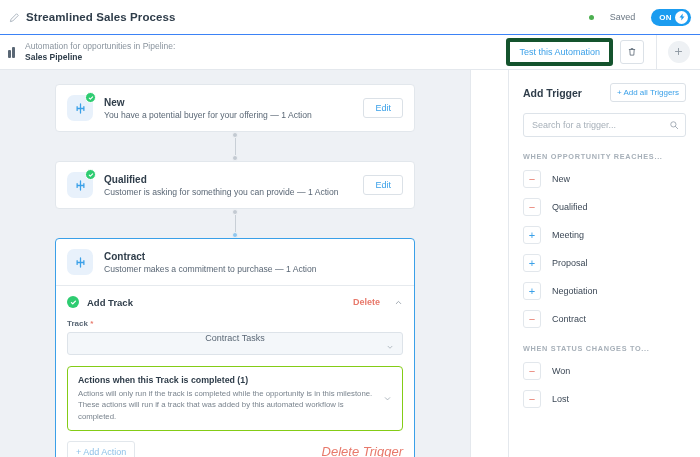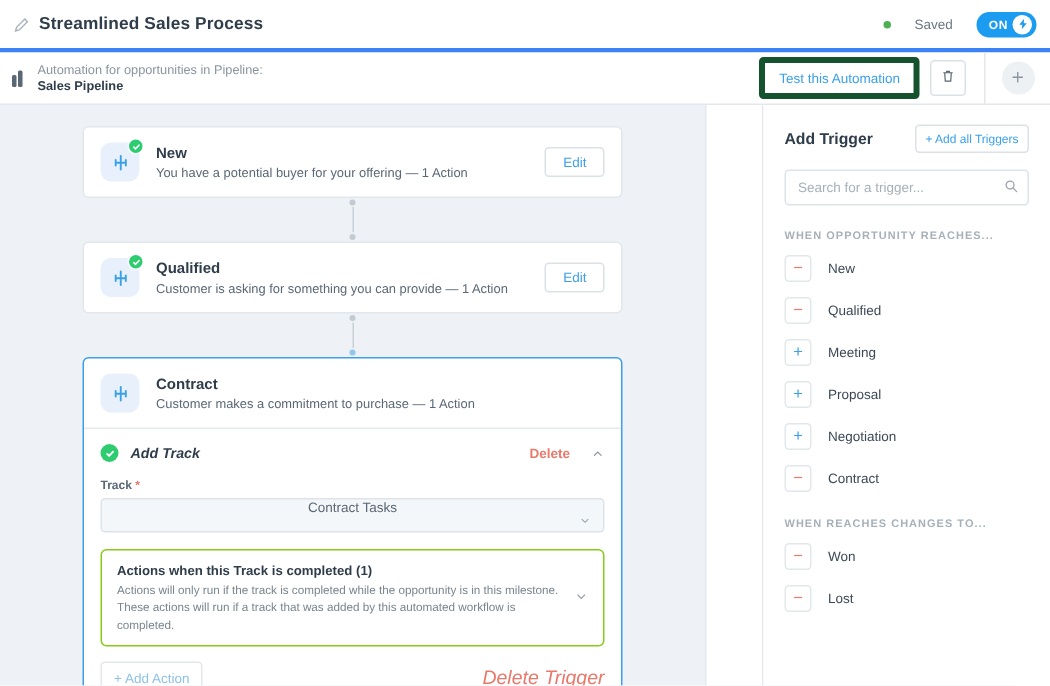--- a/index.html
+++ b/index.html
@@ -20,21 +20,21 @@
     height: 457px;
     position: relative;
     display: flex;
     flex-direction: column;
   }
 
   
   .topbar {
     height: 35px;
     min-height: 28px;
-    border-bottom: 3px solid #3b82f6;
+    border-bottom: 1px solid #3b82f6;
     display: flex;
     align-items: center;
     padding: 0 9px;
     background: #fff;
     box-sizing: border-box;
   }
   .pencil-icon {
     width: 11px;
     height: 11px;
     margin-right: 6px;
@@ -324,21 +324,20 @@
     display: flex;
     align-items: center;
     justify-content: center;
     margin-right: 8px;
     flex: 0 0 auto;
   }
   .track-title {
     font-size: 9.5px;
     font-weight: bold;
     color: #2f3d4a;
-    font-style: italic;
   }
   .link-delete {
     margin-left: auto;
     font-size: 9px;
     color: #e8796b;
     cursor: pointer;
     font-weight: bold;
   }
   .chevron-btn {
     margin-left: 14px;
@@ -740,21 +739,21 @@
       </div>
       <div class="trigger-row">
         <span class="pm-btn plus">+</span>
         <span class="trigger-label">Negotiation</span>
       </div>
       <div class="trigger-row">
         <span class="pm-btn minus">−</span>
         <span class="trigger-label">Contract</span>
       </div>
 
-      <div class="group-label">WHEN REACHES CHANGES TO...</div>
+      <div class="group-label">WHEN STATUS CHANGES TO...</div>
       <div class="trigger-row">
         <span class="pm-btn minus">−</span>
         <span class="trigger-label">Won</span>
       </div>
       <div class="trigger-row">
         <span class="pm-btn minus">−</span>
         <span class="trigger-label">Lost</span>
       </div>
     </div>
 

